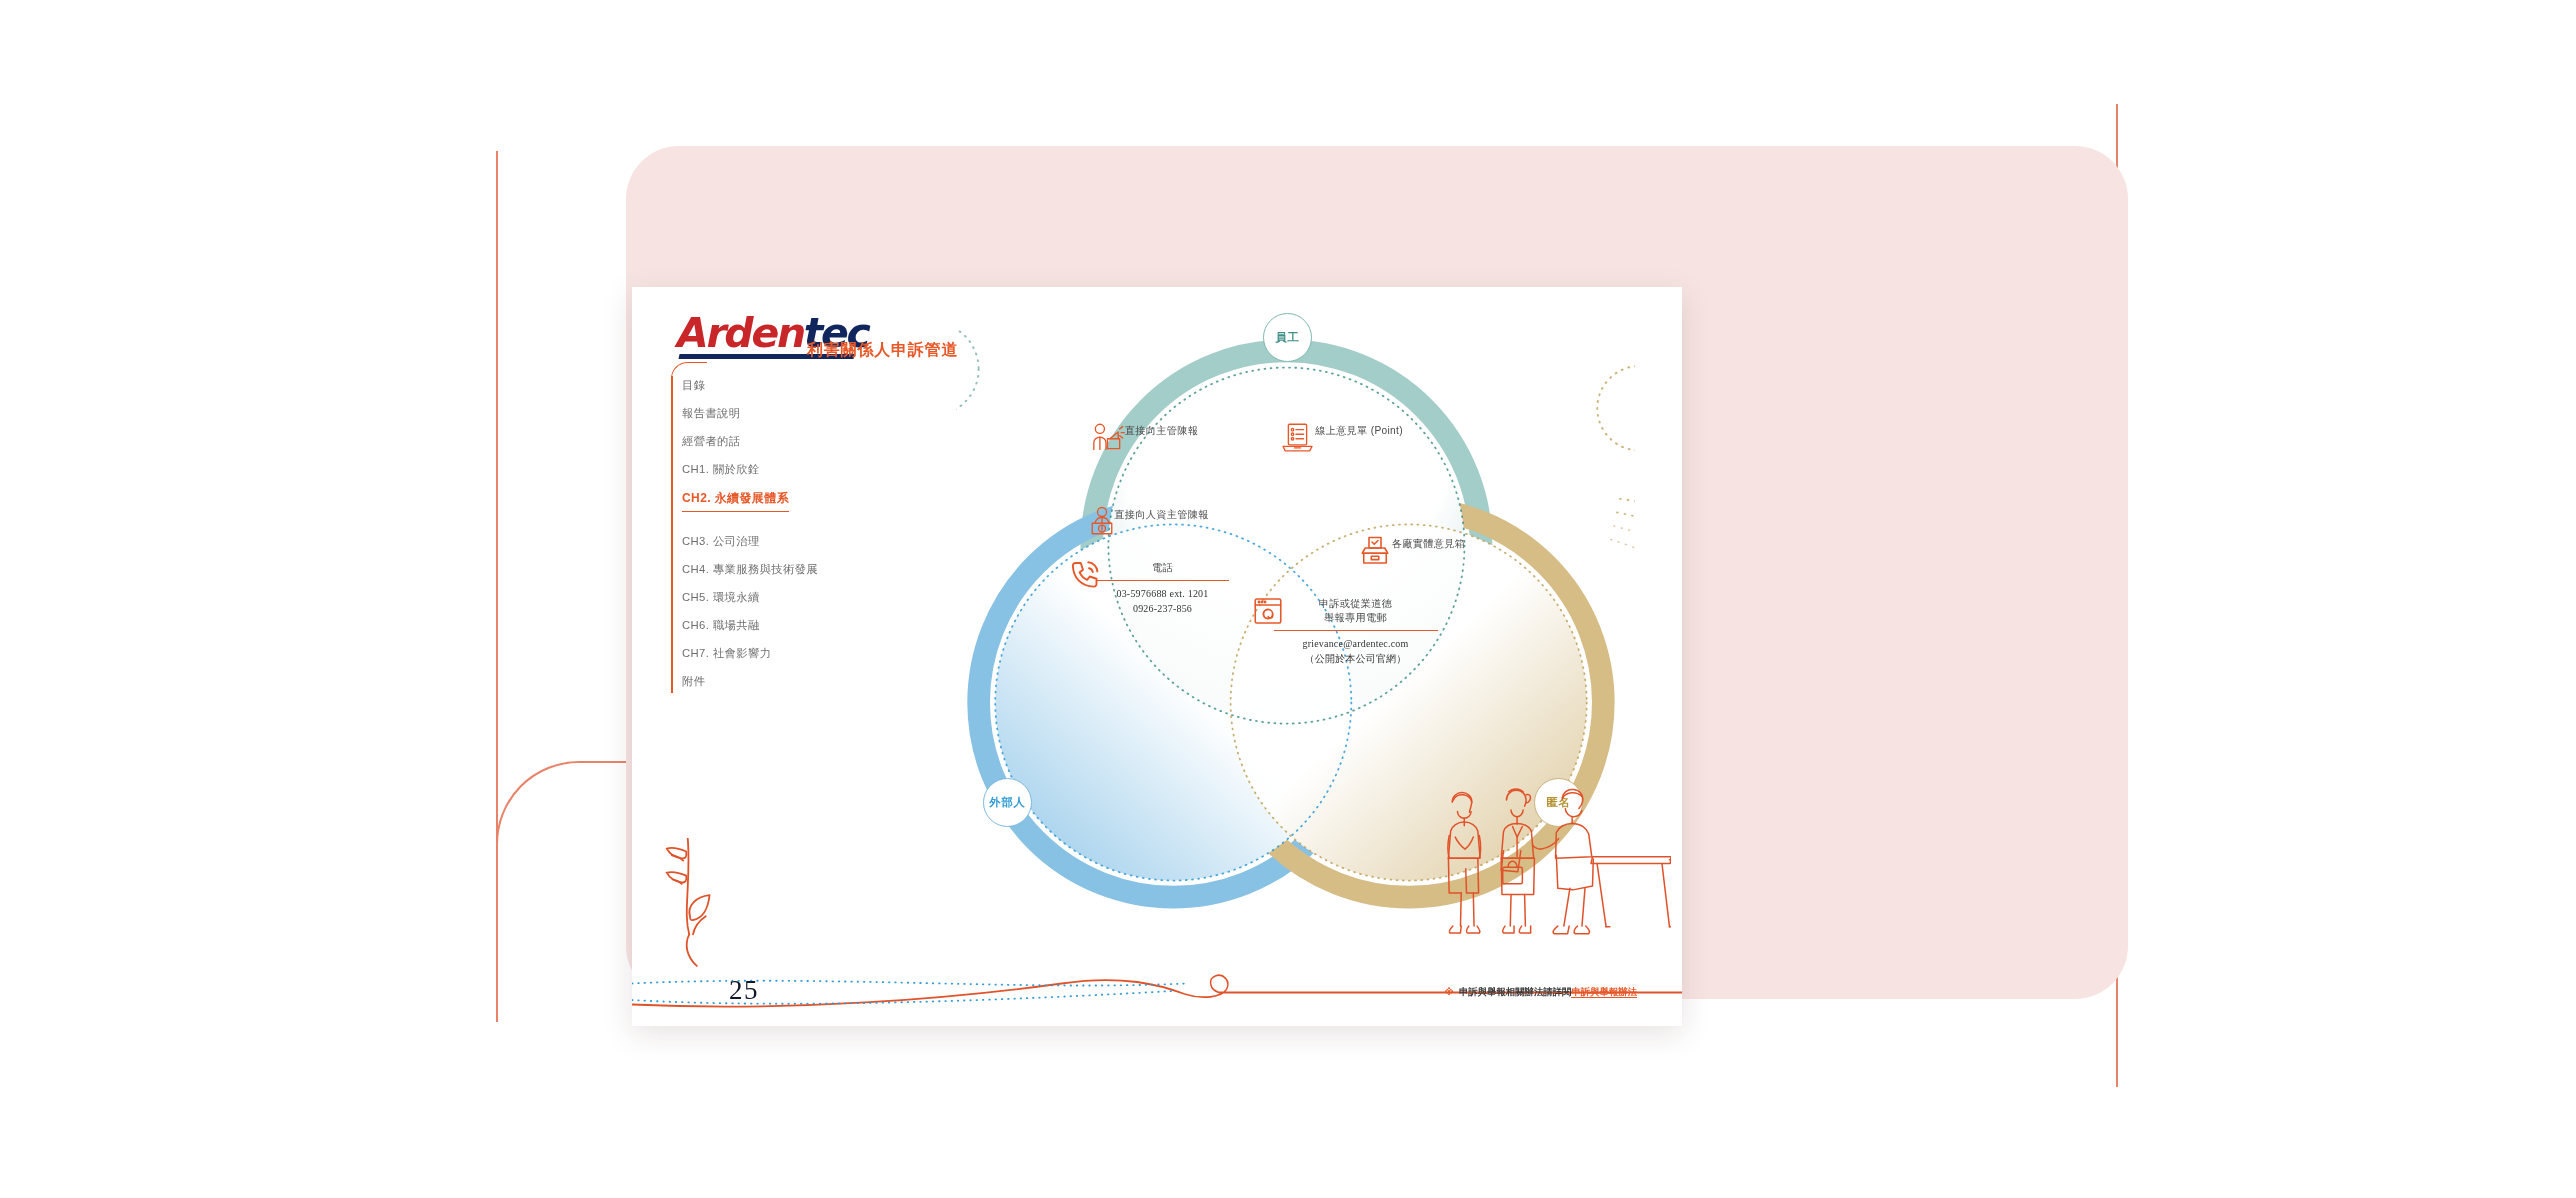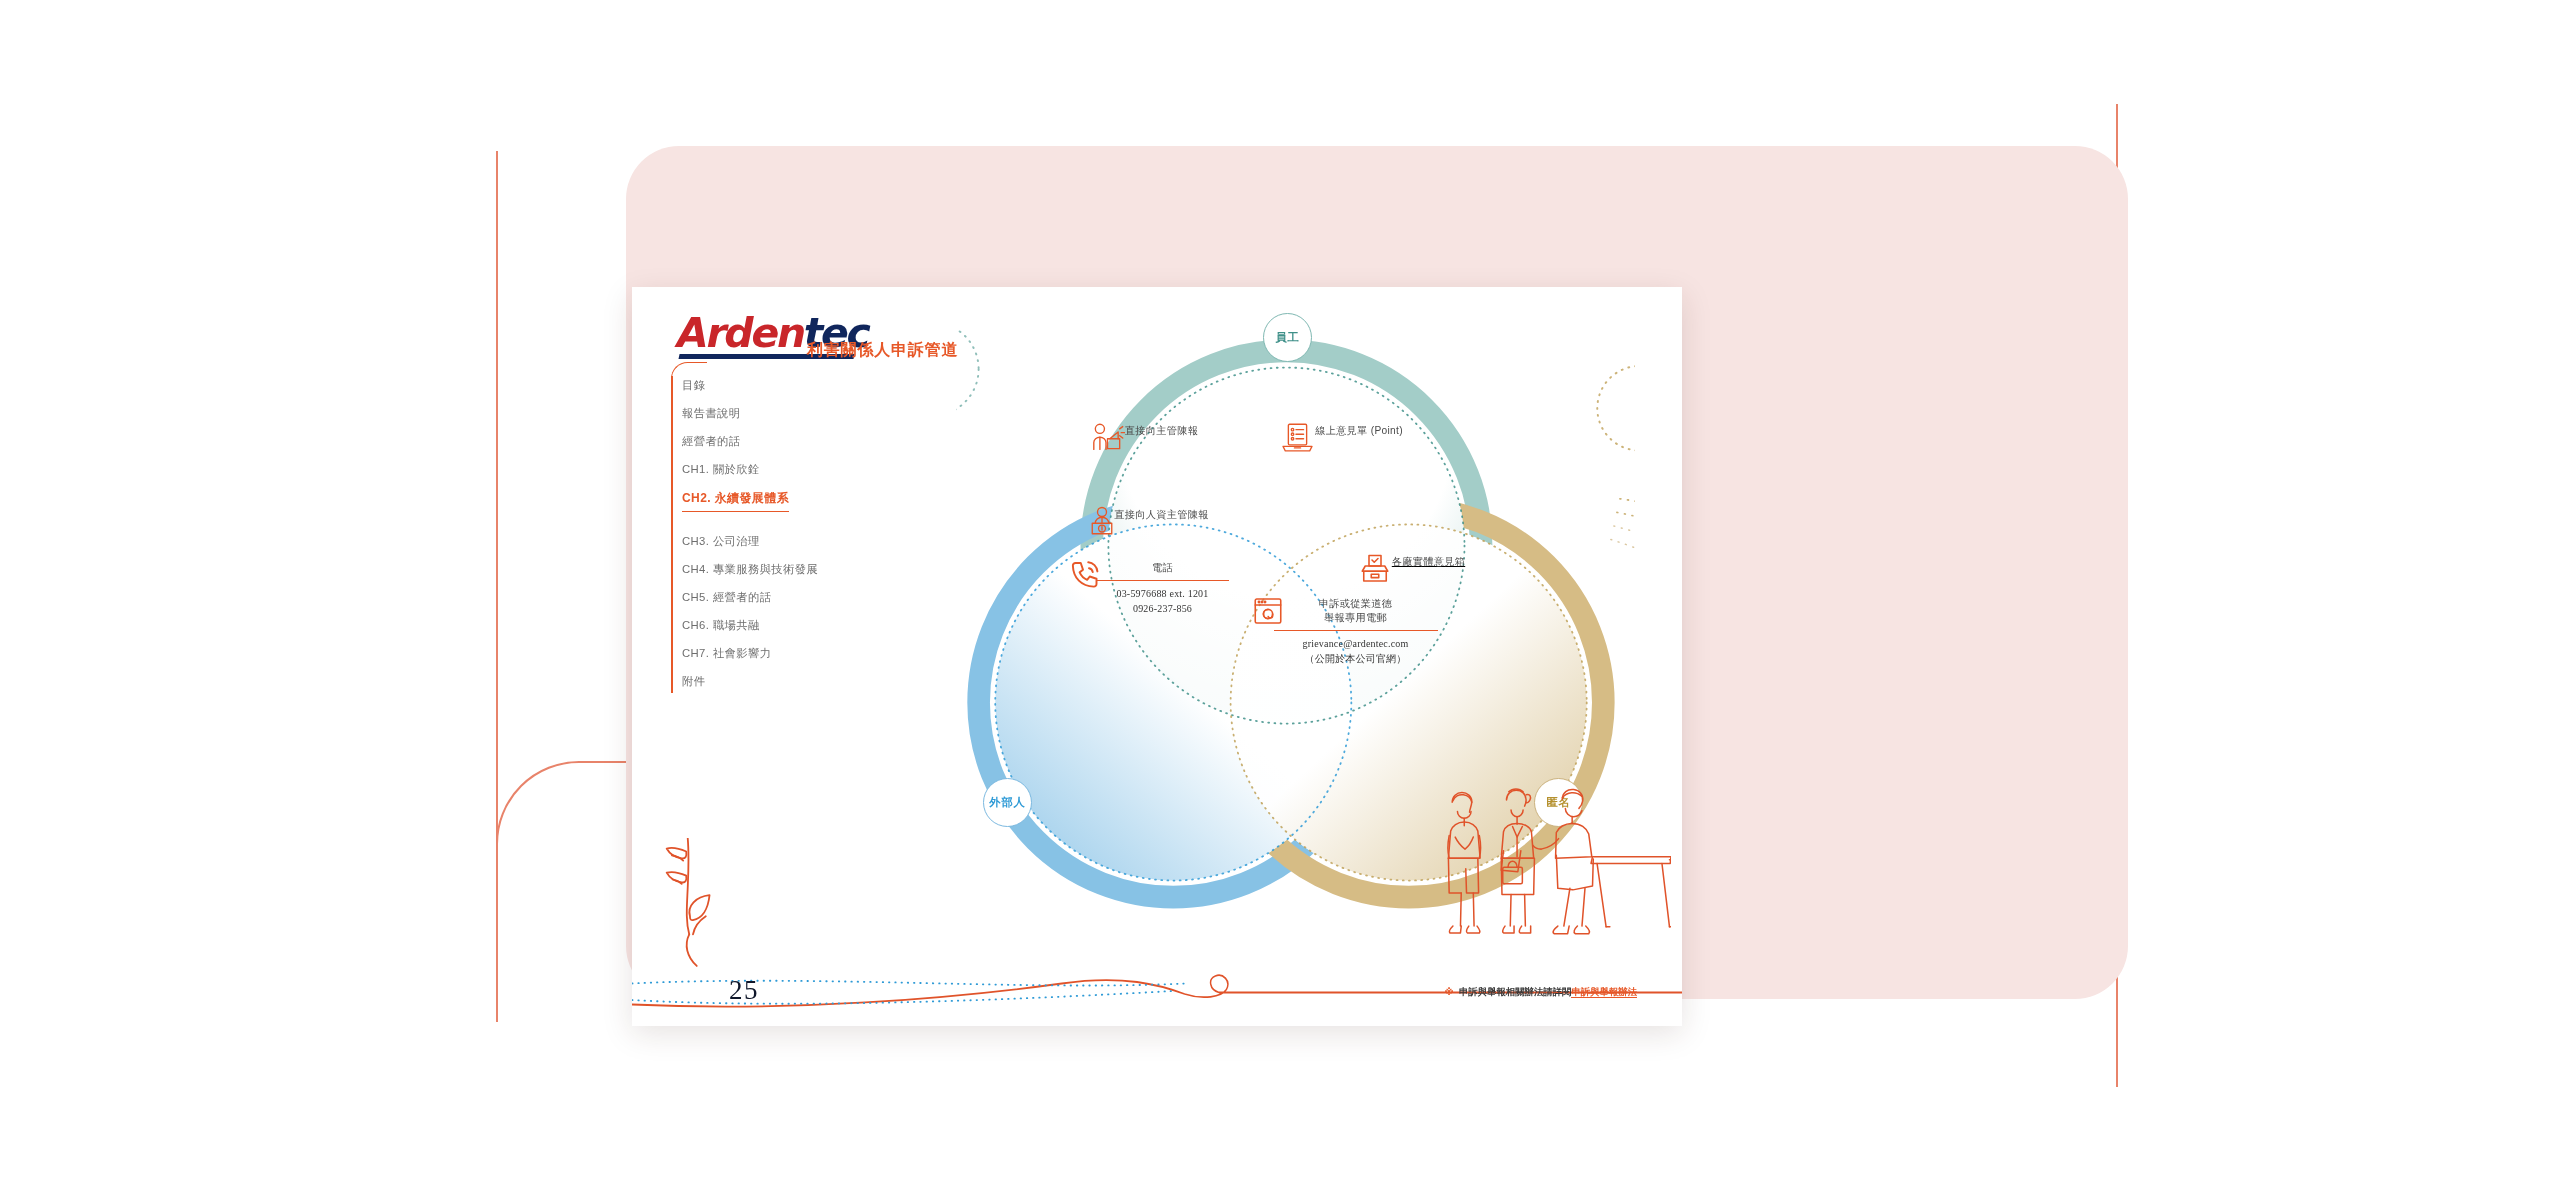--- a/index.html
+++ b/index.html
@@ -147,21 +147,21 @@
   .node .val{
     font-size:10px;color:#333;letter-spacing:0.2px;white-space:nowrap;line-height:1.5;
     font-family:"Liberation Serif","DejaVu Serif",serif;
   }
 
   .n-boss{left:134px;top:112px;width:143px;}
   .n-point{left:324px;top:112px;width:158px;}
   .n-hr{left:130px;top:196px;width:151px;}
   .n-phone{left:112px;top:249px;width:189px;}
   .n-mail{left:294px;top:285px;width:211px;}
-  .n-box{left:401px;top:243px;width:143px;text-decoration:underline;}
+  .n-box{left:401px;top:225px;width:143px;}
 
   
   .illus{position:absolute;right:10.6px;bottom:59px;}
   .vine{position:absolute;left:19.6px;bottom:42px;}
   .footline{position:absolute;left:0;bottom:16.6px;width:100%;height:42px;}
 
   .page-num{
     position:absolute;left:97px;bottom:19.6px;
     font-size:27px;color:#0f172a;letter-spacing:1.5px;
     font-family:Liberation Serif, serif;
@@ -205,21 +205,21 @@
     <div class="nav-item">經營者的話</div>
     <div class="nav-item">CH1. 關於欣銓</div>
 
     <div><span class="nav-item active">CH2. 永續發展體系</span></div>
 
 
     <div class="nav-gap"></div>
 
     <div class="nav-item">CH3. 公司治理</div>
     <div class="nav-item">CH4. 專業服務與技術發展</div>
-    <div class="nav-item">CH5. 經營者的話</div>
+    <div class="nav-item">CH5. 環境永續</div>
     <div class="nav-item">CH6. 職場共融</div>
     <div class="nav-item">CH7. 社會影響力</div>
     <div class="nav-item">附件</div>
   </div>
 
   <div class="venn">
     <svg width="679" height="619" viewBox="0 0 900 820">
       <defs>
         <radialGradient id="gTeal" cx="50%" cy="18%" r="85%">
           <stop offset="0%" stop-color="#ffffff"></stop>

